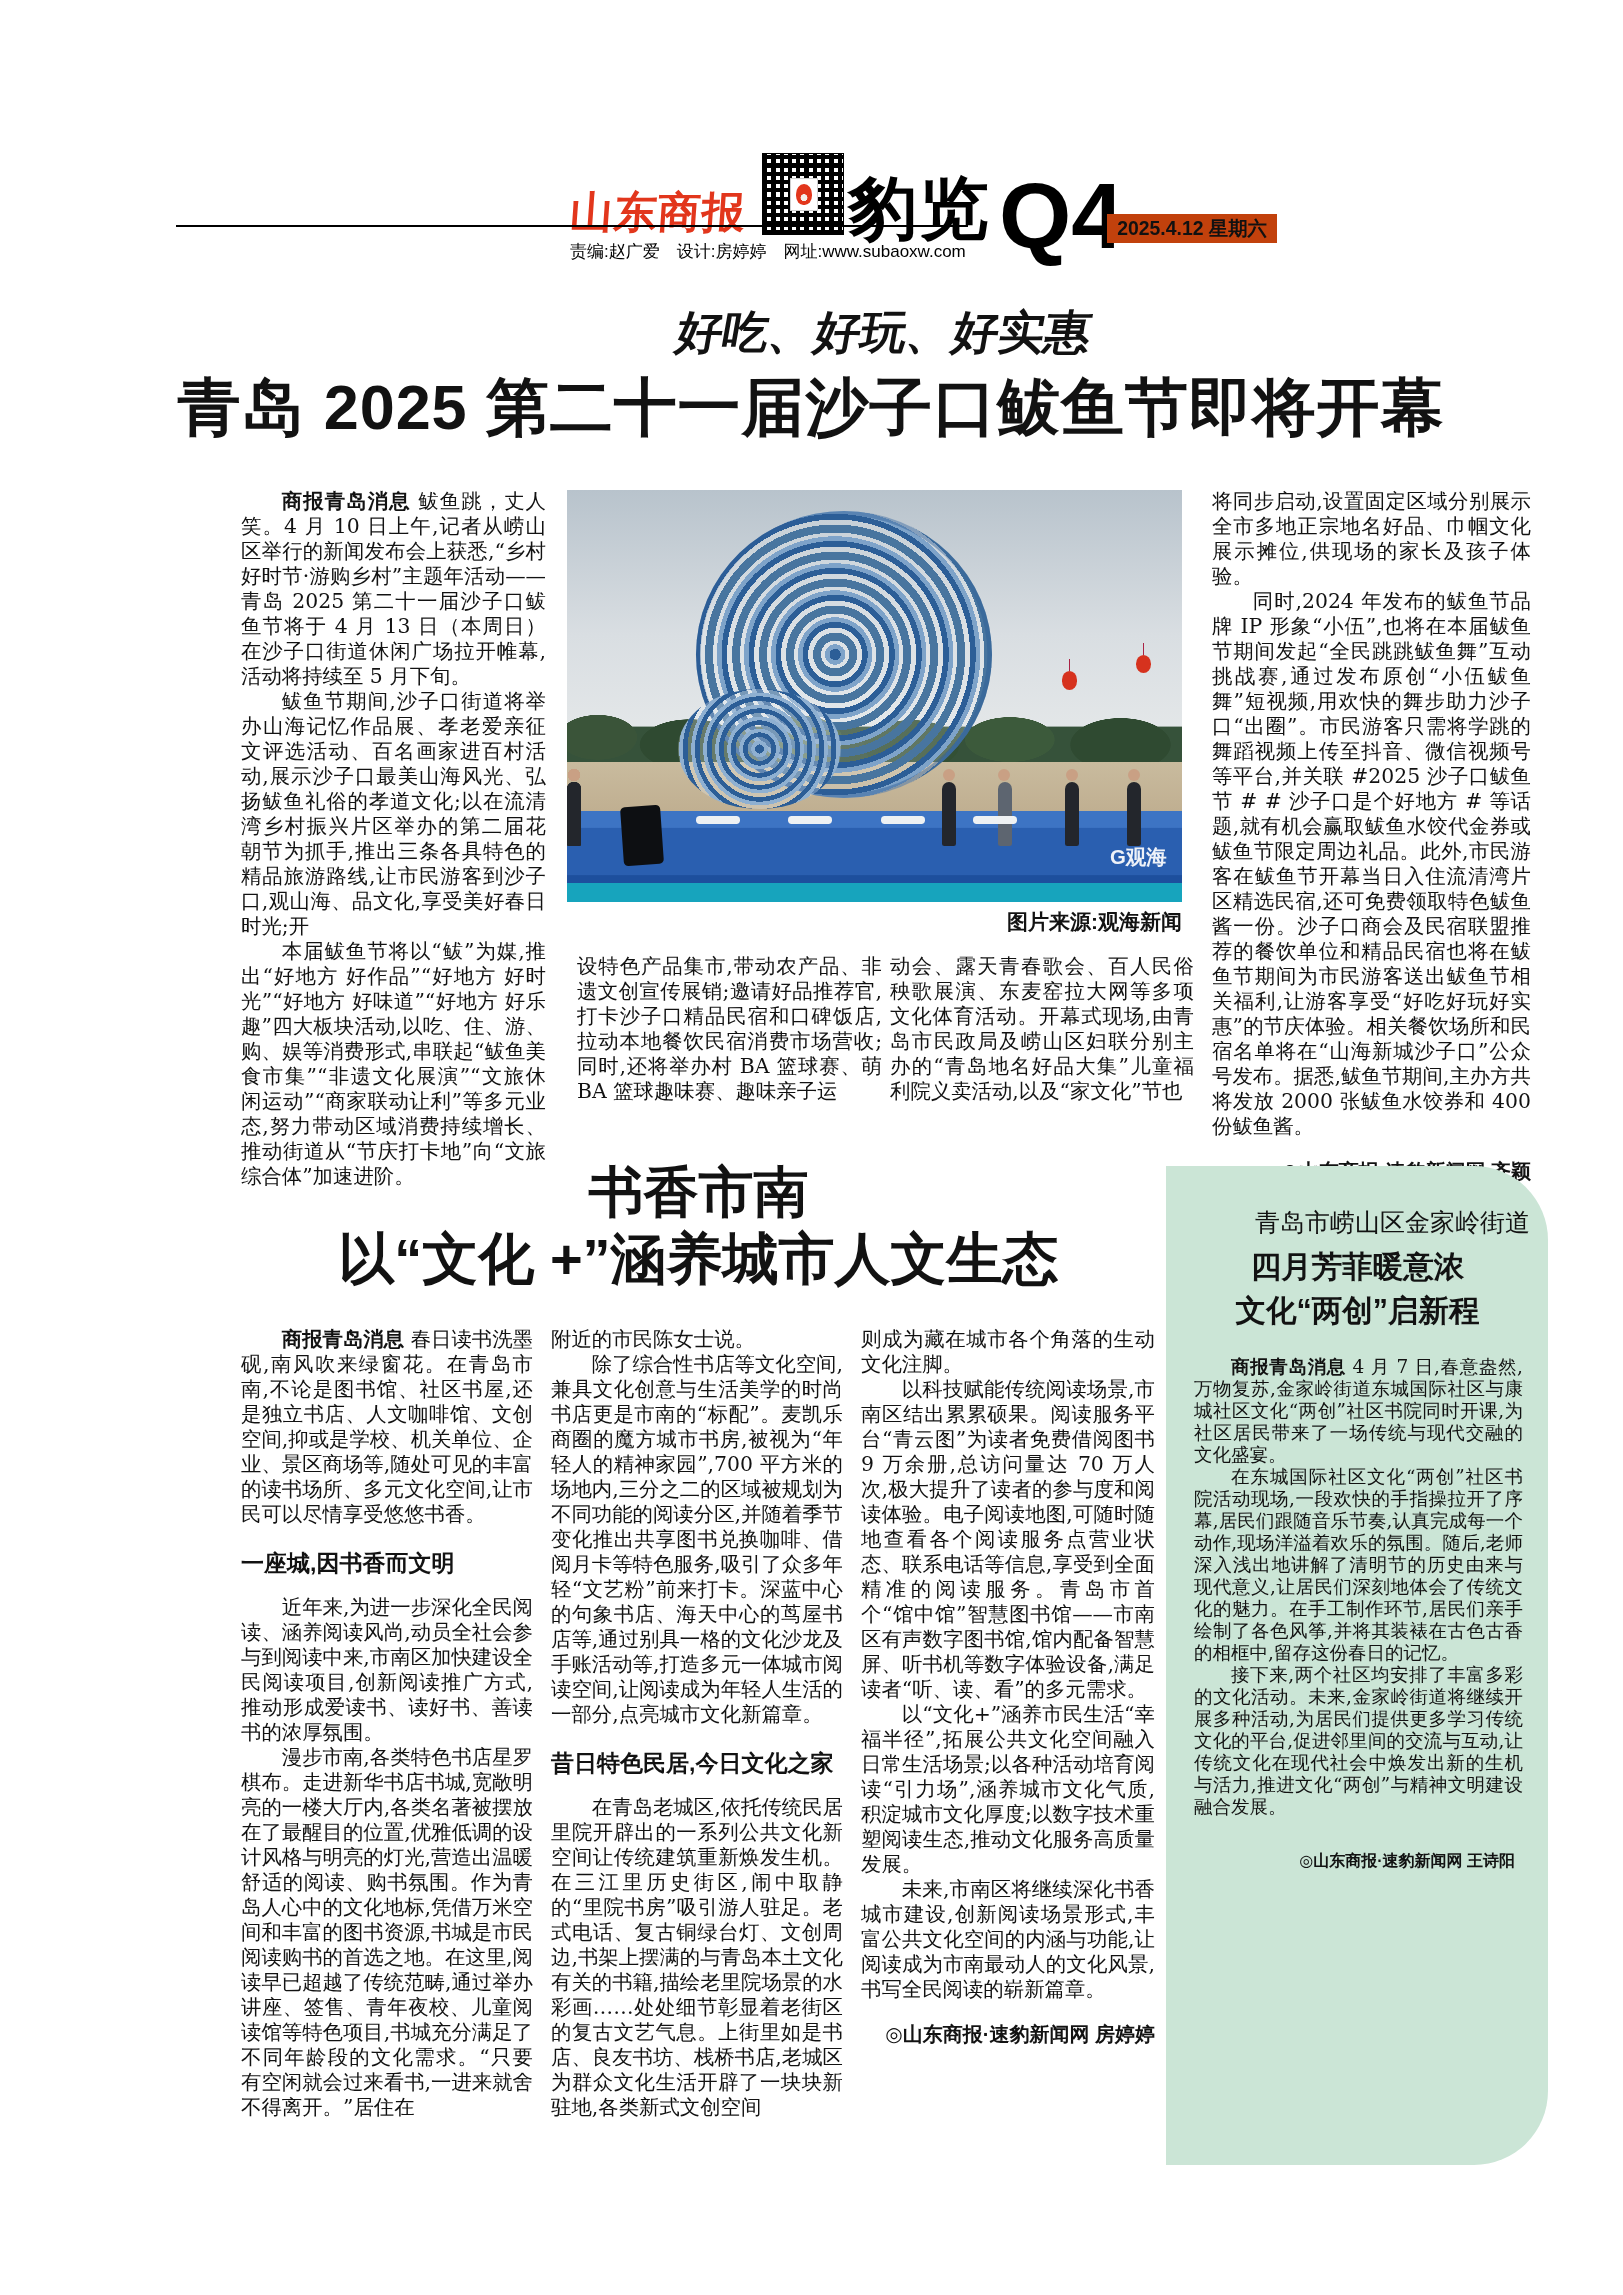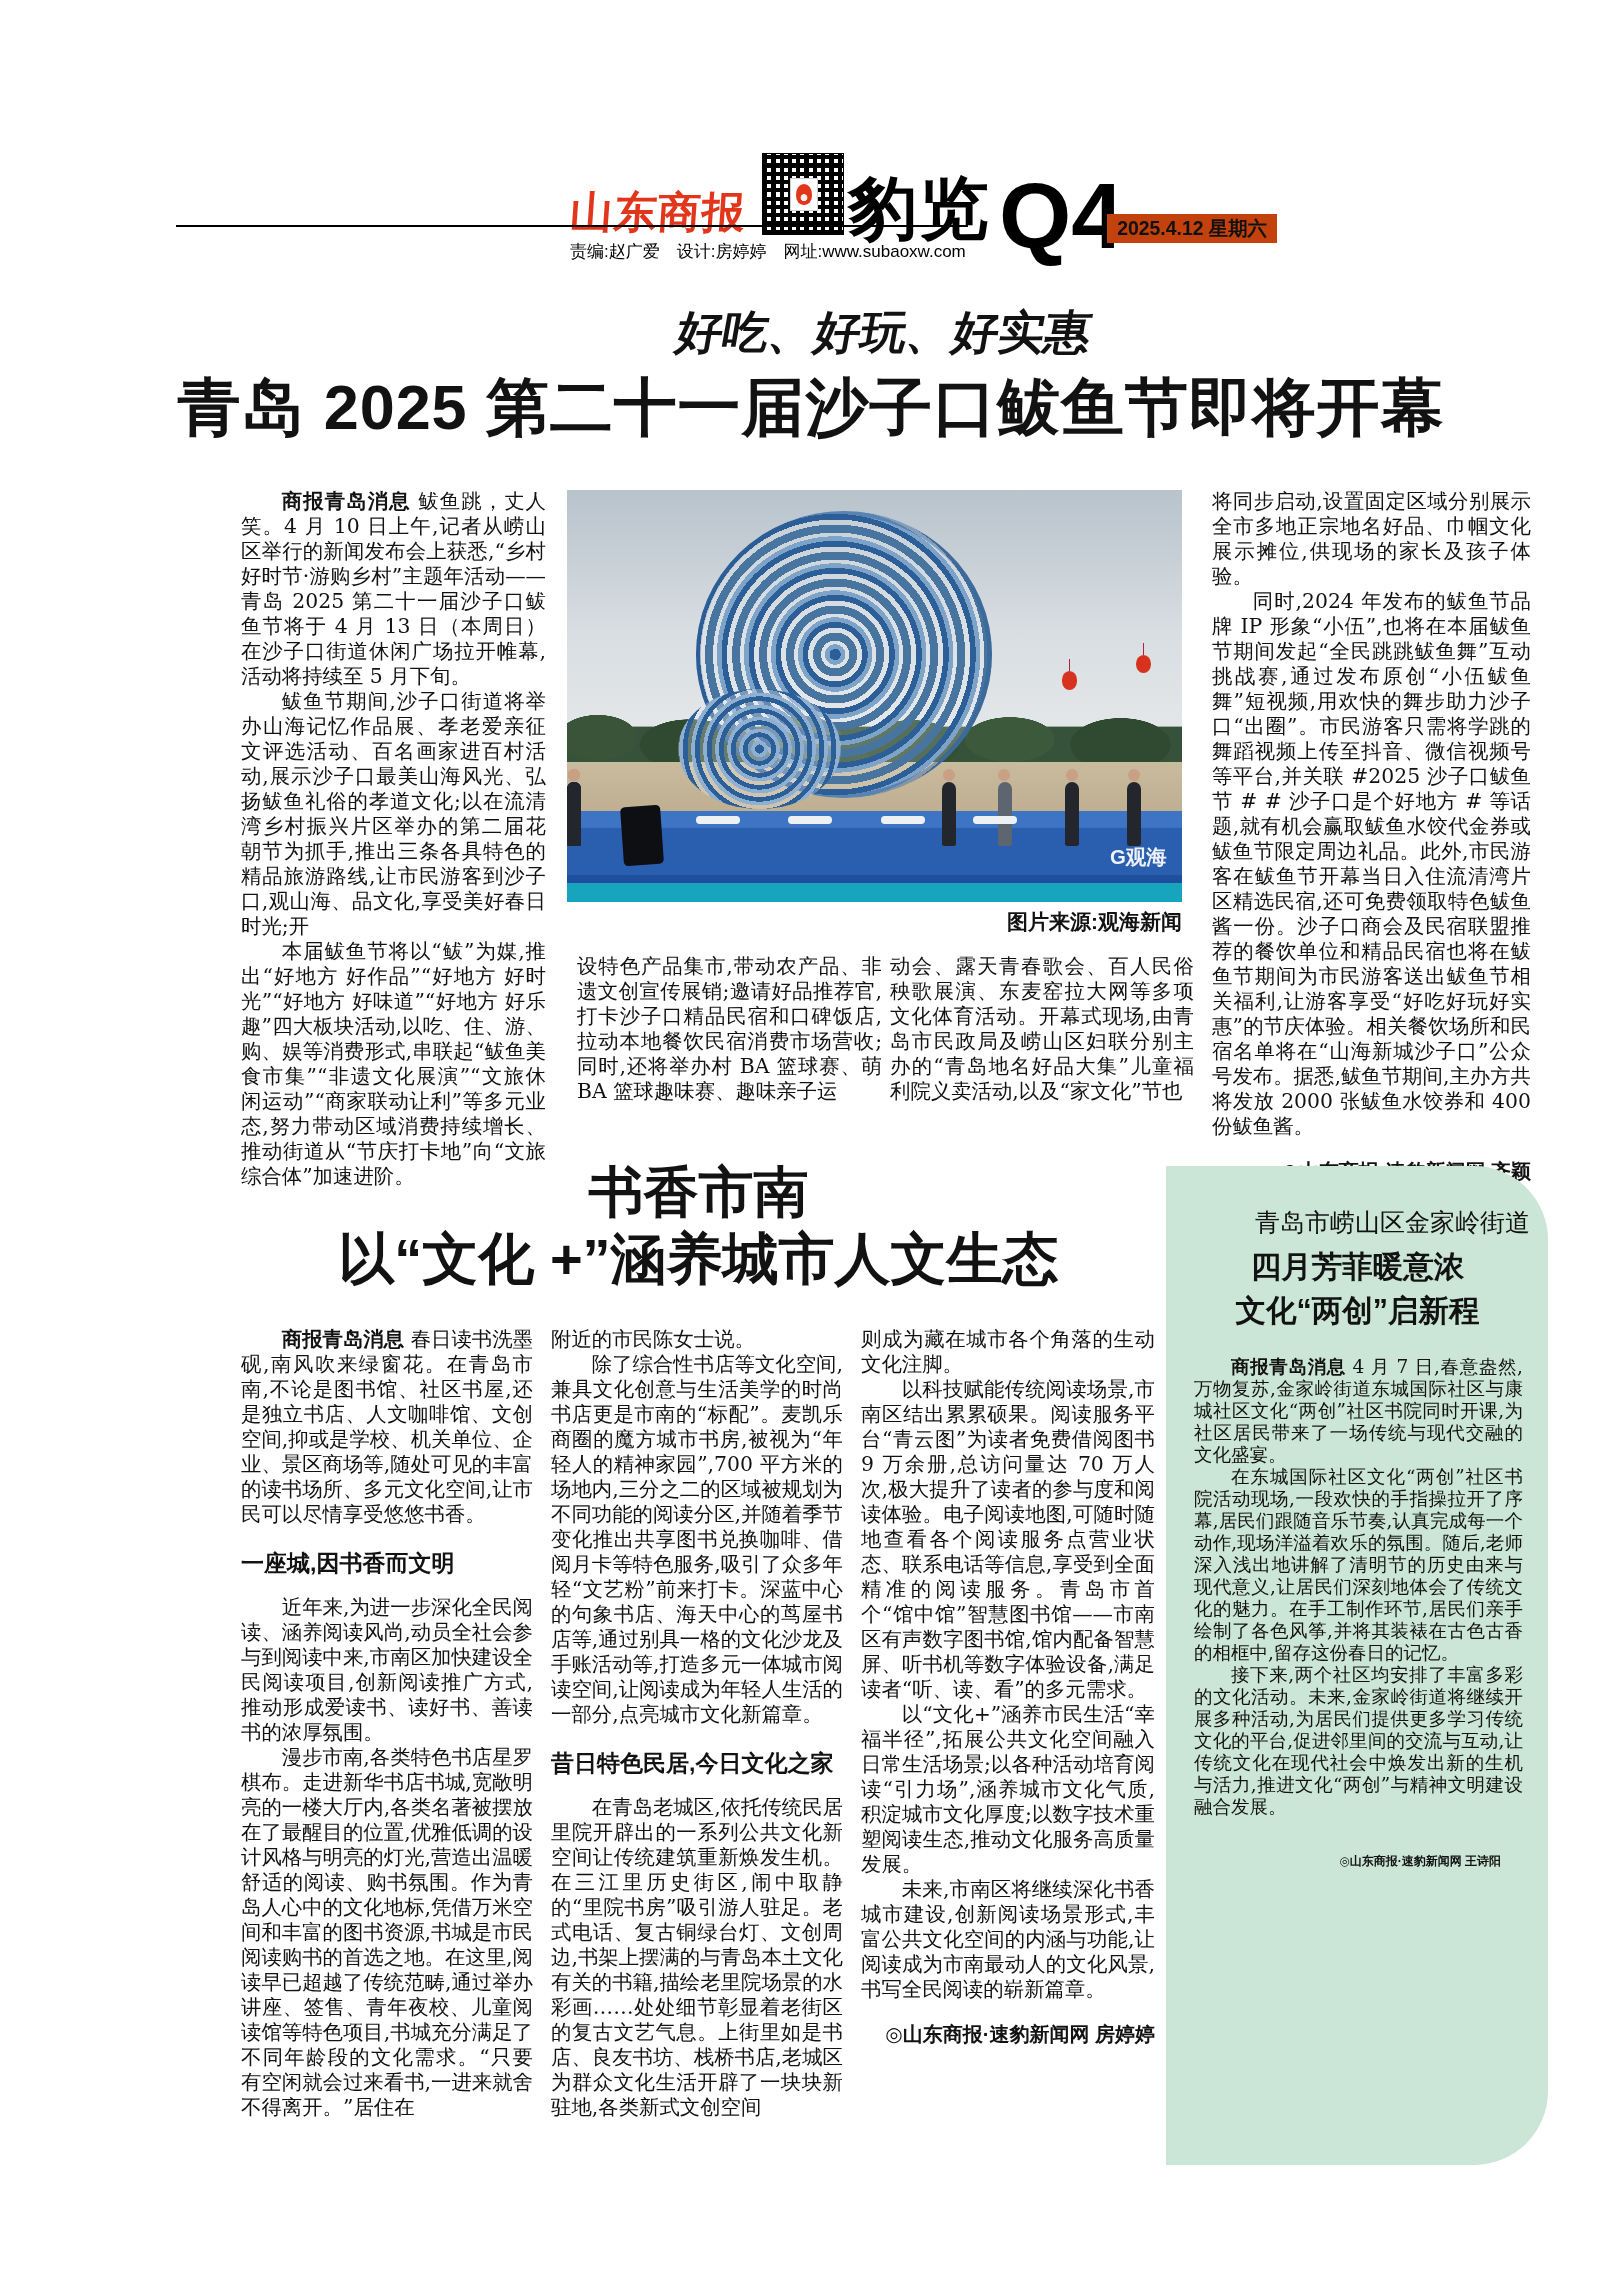--- a/index.html
+++ b/index.html
@@ -108,21 +108,21 @@
   .panel{left:1166px;top:1166px;width:382px;height:999px;background:#cbe5d6;
          border-radius:0 74px 74px 0;}
   .panel-kicker{left:1185px;top:1206px;width:345px;text-align:right;
                 font-family:"Liberation Sans","DejaVu Sans",sans-serif;font-weight:500;font-size:25px;}
   .panel-h1{left:1185px;top:1247px;width:345px;text-align:center;
             font-family:"Liberation Sans","DejaVu Sans",sans-serif;font-weight:900;font-size:30.5px;}
   .panel-h2{left:1185px;top:1291px;width:345px;text-align:center;
             font-family:"Liberation Sans","DejaVu Sans",sans-serif;font-weight:900;font-size:30.5px;}
   .panel-body{left:1194px;top:1356px;width:329px;font-size:18.5px;line-height:22px;text-align:justify;}
   .panel-body p{margin:0;text-indent:2em;}
-  .panel-body .byline{font-size:12px;margin-top:32px;margin-right:22px;}
+  .panel-body .byline{font-size:16px;margin-top:32px;margin-right:8px;}
 </style>
 </head>
 <body>
 
 <div class="abs mast-logo sans">山东商报</div>
 <div class="abs qr">
   <div class="qr-center">
     <div class="qr-flame"></div>
   </div>
 </div>

